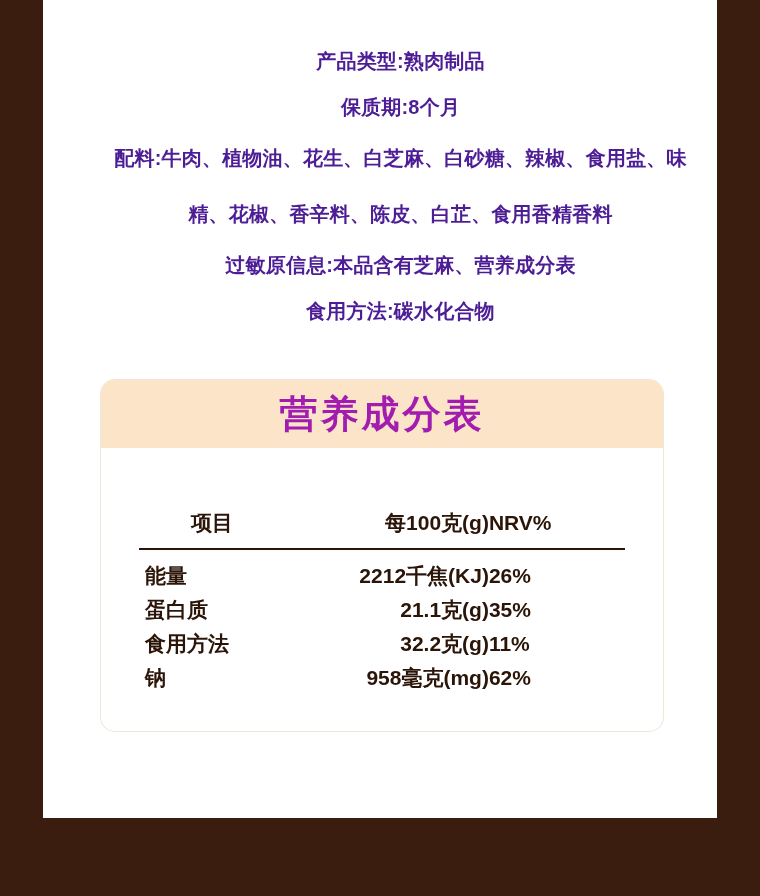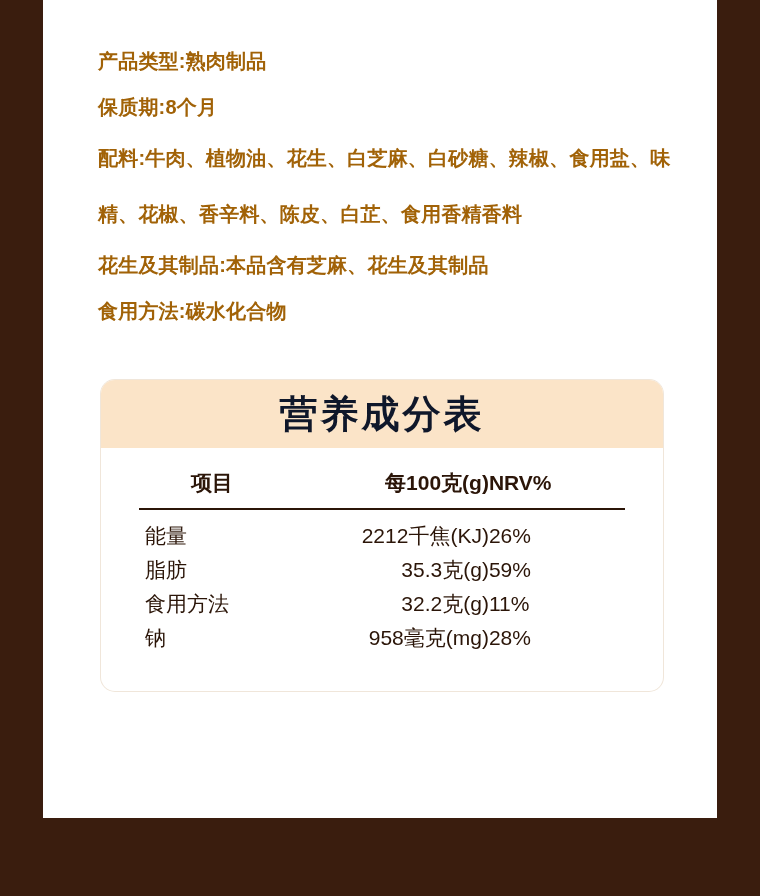--- a/index.html
+++ b/index.html
@@ -27,26 +27,27 @@
     height: 818px;
     background: #ffffff;
   }
   .info-block {
     position: absolute;
     left: 55px;
     top: 38px;
     width: 605px;
   }
   .info-line {
-    color: #a16207;
+    color: #4c1d95;
     font-size: 20px;
     font-weight: bold;
     line-height: 46px;
     letter-spacing: 0.2px;
     white-space: nowrap;
+    text-align: center;
   }
   .info-line.wrap {
     white-space: normal;
     line-height: 56px;
   }
   .nutri-box {
     position: absolute;
     left: 58px;
     top: 380px;
     width: 562px;
@@ -56,38 +57,39 @@
     box-shadow: 0 0 0 1px #f0e6da;
   }
   .nutri-header {
     background: #fbe4c8;
     height: 68px;
     display: flex;
     align-items: center;
     justify-content: center;
   }
   .nutri-title {
-    color: #0f172a;
+    color: #a21caf;
     font-size: 38px;
     font-weight: bold;
     letter-spacing: 3px;
   }
   .nutri-table-wrap {
     padding: 10px 38px 36px 38px;
+    margin-top: 40px;
   }
   table.nutri {
     width: 100%;
     border-collapse: collapse;
     table-layout: fixed;
   }
   table.nutri th, table.nutri td {
     color: #2b1508;
     font-size: 21px;
     padding: 0;
-    font-weight: normal;
+    font-weight: bold;
   }
   table.nutri thead th {
     font-weight: bold;
     height: 50px;
     vertical-align: middle;
   }
   table.nutri thead tr {
     border-bottom: 2px solid #2b1508;
   }
   table.nutri tbody tr td {
@@ -105,21 +107,21 @@
 </head>
 <body>
 
 <div class="page">
   <div class="card">
 
     <div class="info-block">
       <div class="info-line">产品类型:熟肉制品</div>
       <div class="info-line">保质期:8个月</div>
       <div class="info-line wrap">配料:牛肉、植物油、花生、白芝麻、白砂糖、辣椒、食用盐、味精、花椒、香辛料、陈皮、白芷、食用香精香料</div>
-      <div class="info-line">花生及其制品:本品含有芝麻、花生及其制品</div>
+      <div class="info-line">过敏原信息:本品含有芝麻、营养成分表</div>
       <div class="info-line">食用方法:碳水化合物</div>
     </div>
 
     <div class="nutri-box">
       <div class="nutri-header">
         <div class="nutri-title">营养成分表</div>
       </div>
       <div class="nutri-table-wrap">
         <table class="nutri">
           <thead>
@@ -129,33 +131,33 @@
               <th class="col-nrv">NRV%</th>
             </tr>
           </thead>
           <tbody>
             <tr>
               <td class="col-item">能量</td>
               <td class="col-amount">2212千焦(KJ)</td>
               <td class="col-nrv">26%</td>
             </tr>
             <tr>
-              <td class="col-item">脂肪</td>
-              <td class="col-amount">35.3克(g)</td>
-              <td class="col-nrv">59%</td>
+              <td class="col-item">蛋白质</td>
+              <td class="col-amount">21.1克(g)</td>
+              <td class="col-nrv">35%</td>
             </tr>
             <tr>
               <td class="col-item">食用方法</td>
               <td class="col-amount">32.2克(g)</td>
               <td class="col-nrv">11%</td>
             </tr>
             <tr>
               <td class="col-item">钠</td>
               <td class="col-amount">958毫克(mg)</td>
-              <td class="col-nrv">28%</td>
+              <td class="col-nrv">62%</td>
             </tr>
           </tbody>
         </table>
       </div>
     </div>
 
   </div>
 </div>
 
 </body></html>

